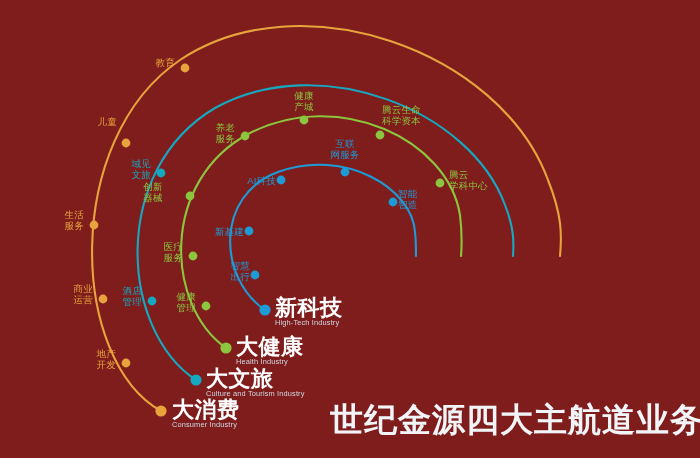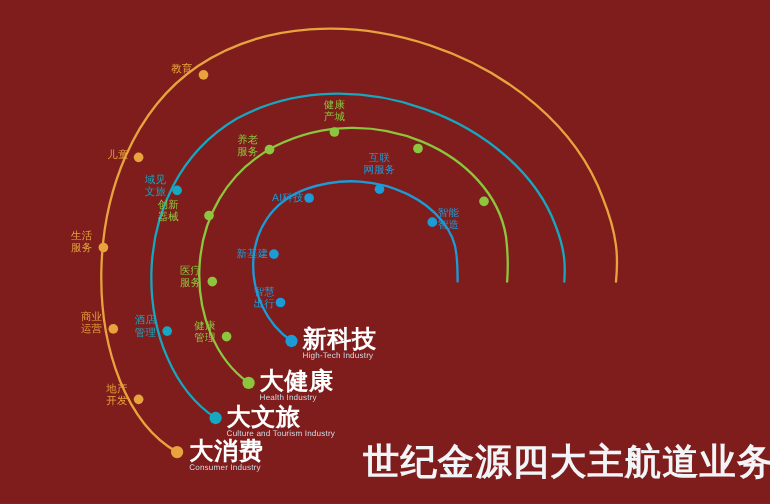--- a/index.html
+++ b/index.html
@@ -79,35 +79,39 @@
 
     <circle cx="345" cy="172" r="4.4" fill="#1c9bd7"></circle>
     <circle cx="393" cy="202" r="4.4" fill="#1c9bd7"></circle>
     <circle cx="281" cy="180" r="4.4" fill="#1c9bd7"></circle>
     <circle cx="249" cy="231" r="4.4" fill="#1c9bd7"></circle>
     <circle cx="255" cy="275" r="4.4" fill="#1c9bd7"></circle>
     <circle cx="265" cy="310" r="5.6" fill="#1c9bd7"></circle>
   </svg>
 
   <div class="node-label r" style="left:120px;top:57px;width:55px;color:#e8a33d;">教育</div>
-  <div class="node-label r" style="left:62px;top:136px;width:55px;color:#e8a33d;">儿童</div>
+  <div class="node-label r" style="left:62px;top:116px;width:55px;color:#e8a33d;">儿童</div>
   <div class="node-label r" style="left:30px;top:209px;width:54px;color:#e8a33d;">生活
 服务</div>
   <div class="node-label r" style="left:39px;top:283px;width:54px;color:#e8a33d;">商业
 运营</div>
   <div class="node-label r" style="left:62px;top:348px;width:54px;color:#e8a33d;">地产
 开发</div>
 
   <div class="node-label r" style="left:97px;top:158px;width:54px;color:#16a8c0;">域见
 文旅</div>
   <div class="node-label r" style="left:88px;top:286px;width:54px;color:#16a8c0;font-family:Liberation Mono, monospace;">酒店
 管理</div>
 
   <div class="node-label c" style="left:277px;top:90px;width:54px;color:#8cc63e;">健康
 产城</div>
+  <div class="node-label l" style="left:382px;top:104px;width:72px;color:#8cc63e;">腾云生命
+科学资本</div>
+  <div class="node-label l" style="left:449px;top:169px;width:62px;color:#8cc63e;">腾云
+学科中心</div>
   <div class="node-label r" style="left:181px;top:122px;width:54px;color:#8cc63e;">养老
 服务</div>
   <div class="node-label r" style="left:126px;top:181px;width:54px;color:#8cc63e;text-align:center;">创新
 器械</div>
   <div class="node-label r" style="left:129px;top:241px;width:54px;color:#8cc63e;">医疗
 服务</div>
   <div class="node-label r" style="left:142px;top:291px;width:54px;color:#8cc63e;">健康
 管理</div>
 
   <div class="node-label c" style="left:316px;top:138px;width:58px;color:#1c9bd7;">互联

